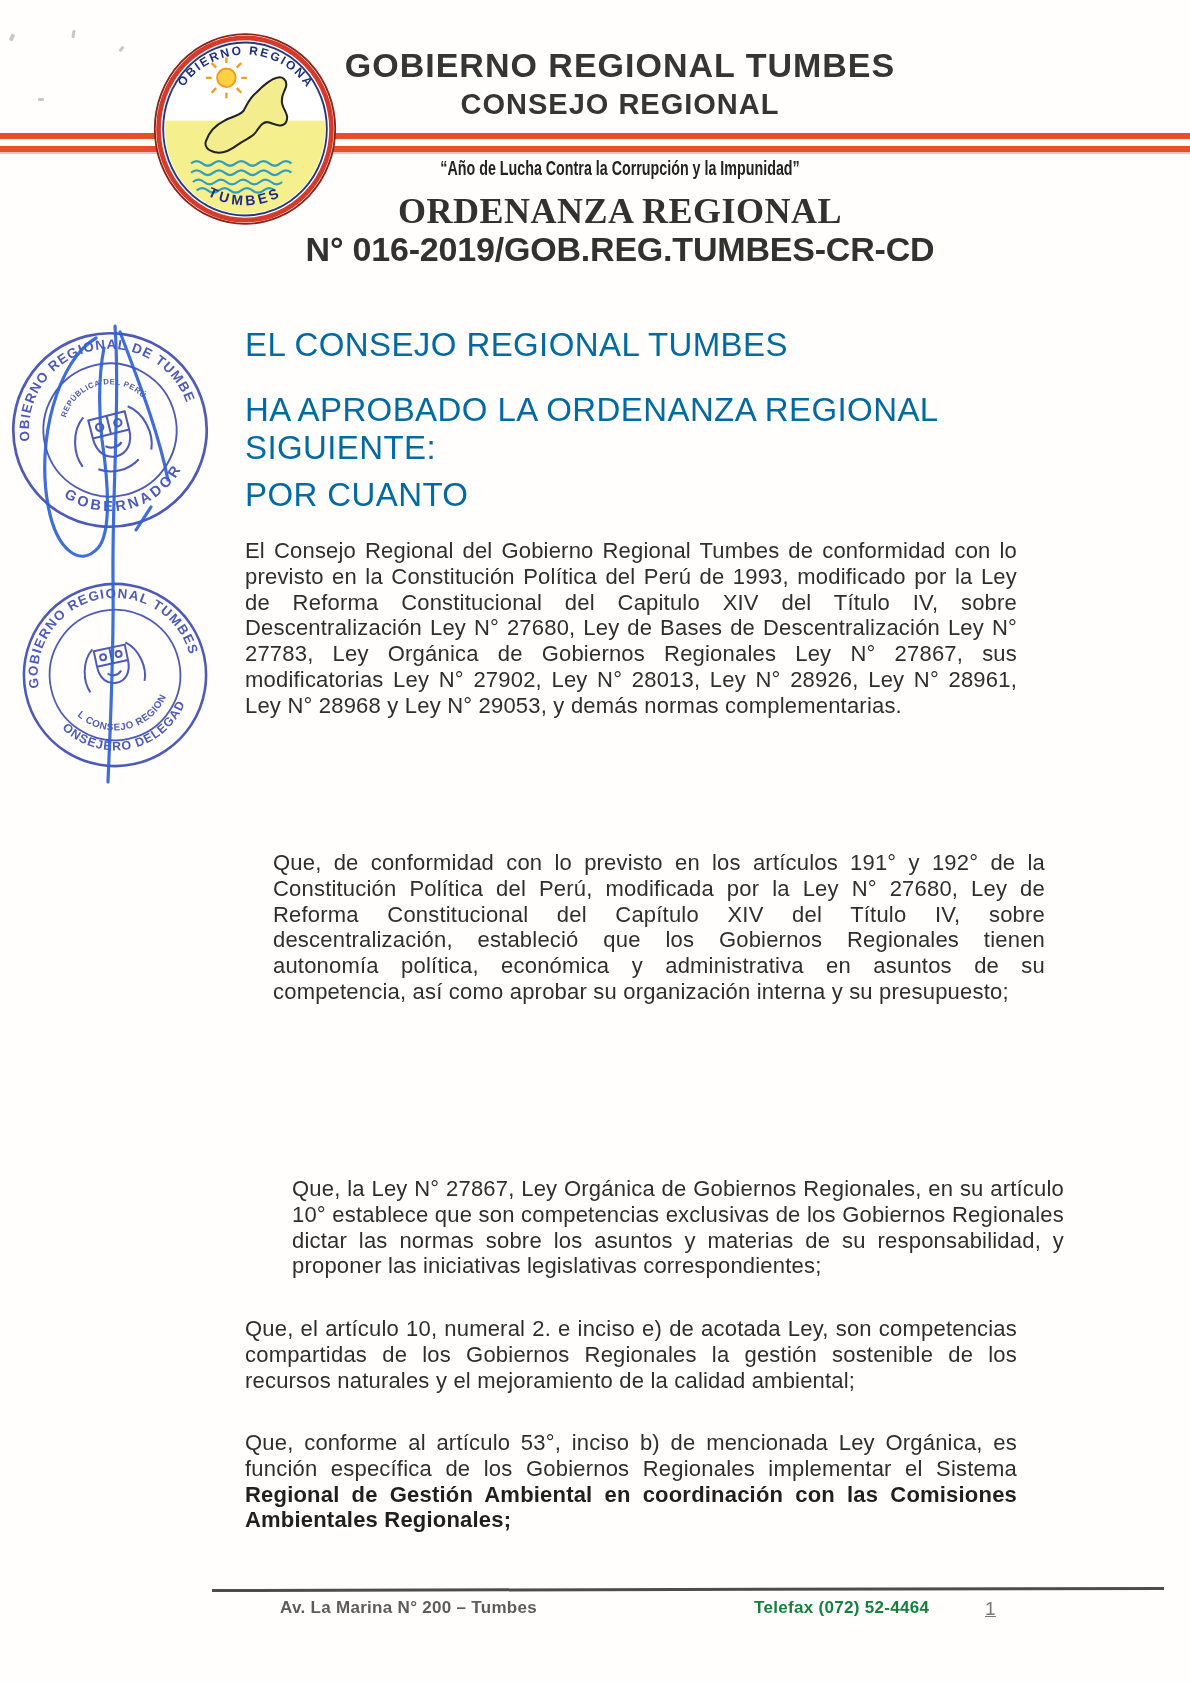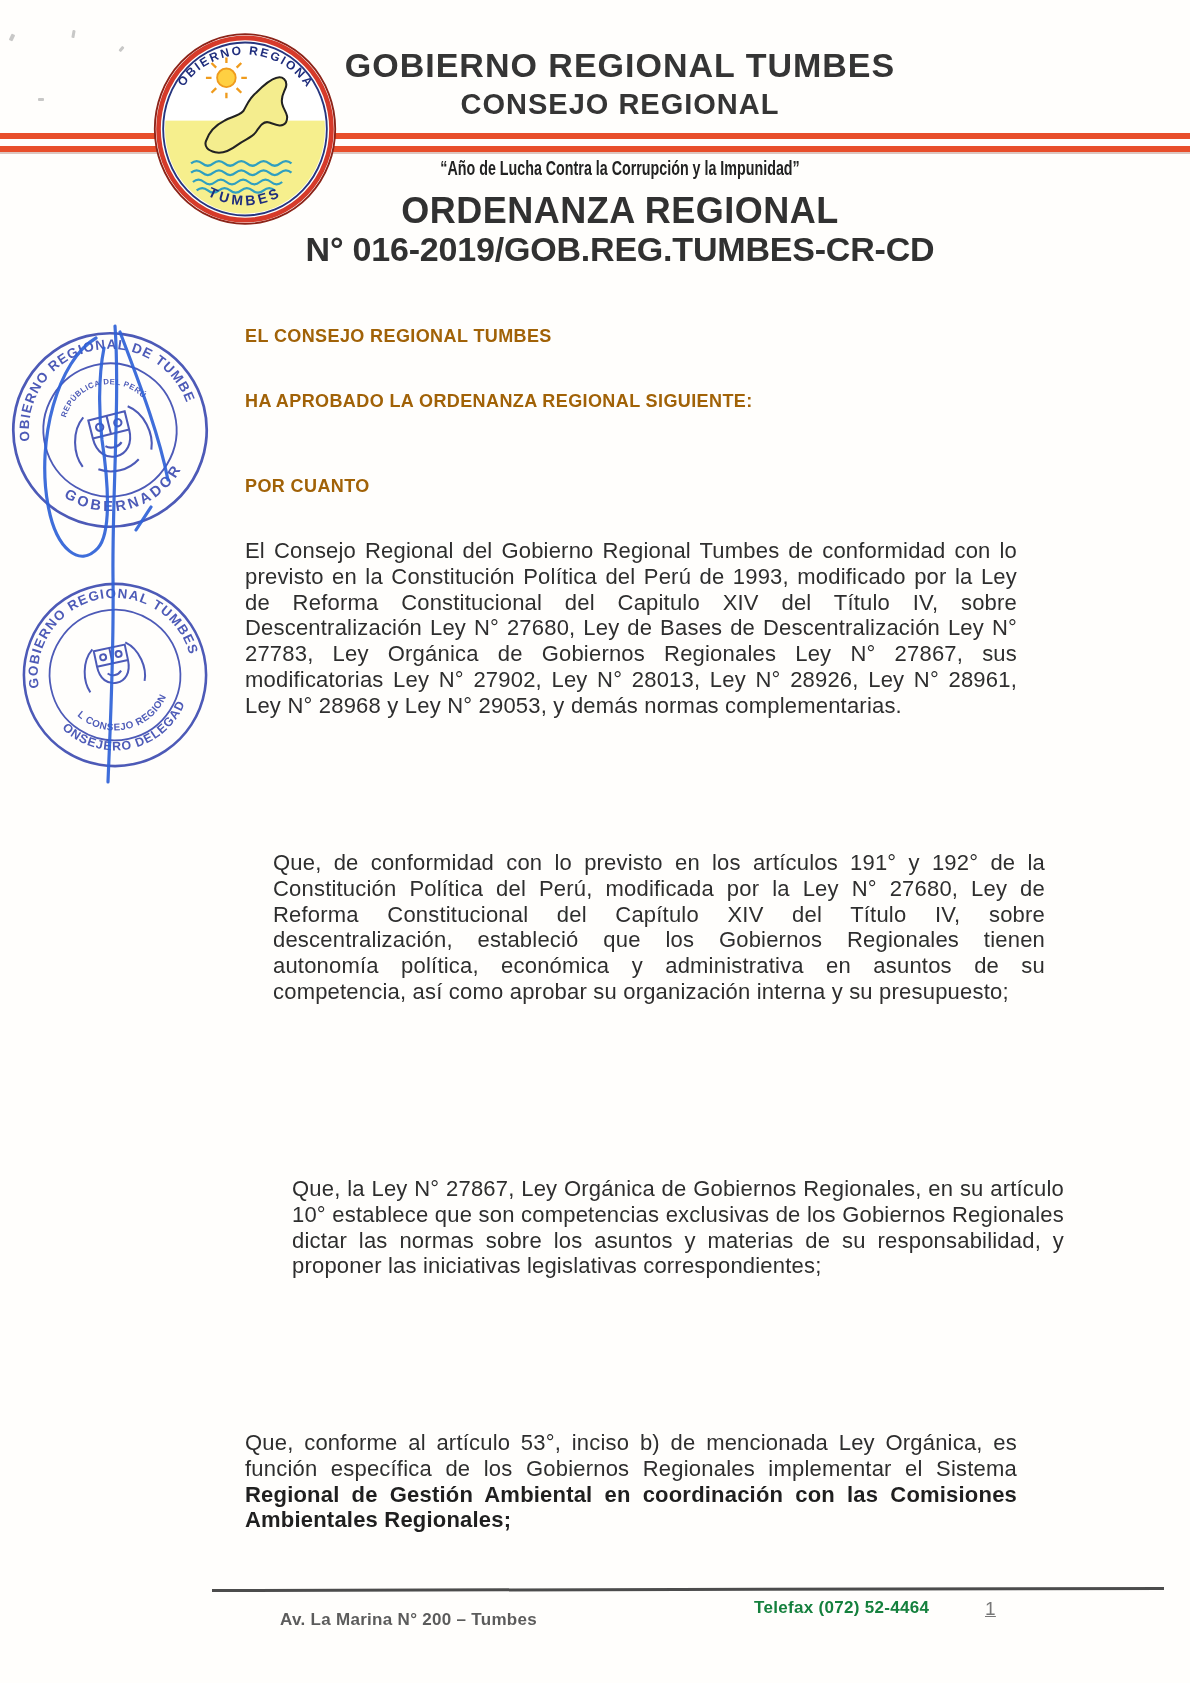--- a/index.html
+++ b/index.html
@@ -19,37 +19,37 @@
   .doc-title{top:190px;font-size:36px;font-weight:700;color:#313131;letter-spacing:.5px;}
   .doc-number{top:230px;font-size:34px;font-weight:700;color:#313131;letter-spacing:-.2px;}
   .logo{position:absolute;left:152px;top:30px;width:186px;height:198px;z-index:3;}
   
   .stamp{position:absolute;z-index:2;opacity:.9;}
   .stamp.governor{left:6px;top:326px;width:208px;height:208px;}
   .stamp.delegate{left:16px;top:576px;width:198px;height:198px;}
   .signature{position:absolute;left:18px;top:318px;width:235px;height:480px;z-index:4;}
   
   .b{position:absolute;left:245px;width:772px;}
-  .bh{font-size:18px;font-weight:700;color:#a16207;letter-spacing:.4px;}
+  .bh{font-size:33px;font-weight:400;color:#0369a1;letter-spacing:.4px;}
   .bp{font-size:22px;line-height:25.8px;letter-spacing:.2px;text-align:justify;color:#2e2e2e;margin:0;}
   .bp .bold{font-weight:700;color:#1f1f1f;margin-top:26px;}
   .h-council{top:326px;}
   .h-approved{top:391px;}
   .h-whereas{top:476px;}
   .p-intro{top:538px;}
   .h-considering{top:791px;}
   .p1{top:850px;margin-left:28px;}
   .p2{top:1046px;}
   .p3{top:1176px;margin-left:47px;}
   .p4{top:1316px;}
   .p5{top:1430px;}
   
   .footer-rule{position:absolute;left:212px;top:1588px;width:952px;height:3px;background:#4c4c4c;transform:rotate(-.12deg);}
   .footer-text{position:absolute;top:1598px;font-size:17px;font-weight:700;color:#5c5c5c;letter-spacing:.3px;}
-  .f-address{left:280px;margin-top:12px;}
+  .f-address{left:280px;}
   .f-telefax{left:754px;color:#15803d;}
   .f-page{left:985px;font-size:19px;color:#777;text-decoration:underline;font-weight:400;}
   
   .speck{position:absolute;background:#9a9a9a;border-radius:1px;opacity:.55;}
 </style>
 </head>
 <body>
 
 <div class="page">
 
@@ -58,21 +58,21 @@
   <div class="speck" style="left:120px;top:46px;width:3px;height:6px;transform:rotate(40deg);"></div>
   <div class="speck" style="left:38px;top:98px;width:6px;height:3px;"></div>
 
   <div>
     <div class="red-line top"></div>
     <div class="red-line bot"></div>
 
     <div class="head-center org-name" style="position:absolute;">GOBIERNO REGIONAL TUMBES</div>
     <div class="head-center org-subname" style="position:absolute;">CONSEJO REGIONAL</div>
     <div class="head-center motto" style="position:absolute;">“Año de Lucha Contra la Corrupción y la Impunidad”</div>
-    <div class="head-center doc-title" style="position:absolute;">ORDENANZA REGIONAL</div>
+    <div class="head-center doc-title" style="position:absolute;font-family:Liberation Serif, serif;">ORDENANZA REGIONAL</div>
     <div class="head-center doc-number" style="position:absolute;">N° 016-2019/GOB.REG.TUMBES-CR-CD</div>
 
     <svg class="logo" viewBox="0 0 200 210">
       <defs>
         <clipPath id="logoClip">
             <ellipse cx="100" cy="105" rx="86" ry="91"></ellipse>
           </clipPath>
         <path id="logoArcTop" d="M30.7,65 A80,80 0 0 1 169.3,65" fill="none"></path>
         <path id="logoArcBottom" d="M47.3,167.8 A82,82 0 0 0 152.7,167.8" fill="none"></path>
       </defs>
@@ -189,20 +189,21 @@
 
   <div class="b bh h-council">EL CONSEJO REGIONAL TUMBES</div>
   <div class="b bh h-approved">HA APROBADO LA ORDENANZA REGIONAL SIGUIENTE:</div>
   <div class="b bh h-whereas">POR CUANTO</div>
 
   <p class="b bp p-intro">El Consejo Regional del Gobierno Regional Tumbes de conformidad con lo previsto en la Constitución Política del Perú de 1993, modificado por la Ley de Reforma Constitucional del Capitulo XIV del Título IV, sobre Descentralización Ley N° 27680, Ley de Bases de Descentralización Ley N° 27783, Ley Orgánica de Gobiernos Regionales Ley N° 27867, sus modificatorias Ley N° 27902, Ley N° 28013, Ley N° 28926, Ley N° 28961, Ley N° 28968 y Ley N° 29053, y demás normas complementarias.</p>
 
 
   <p class="b bp p1">Que, de conformidad con lo previsto en los artículos 191° y 192° de la Constitución Política del Perú, modificada por la Ley N° 27680, Ley de Reforma Constitucional del Capítulo XIV del Título IV, sobre descentralización, estableció que los Gobiernos Regionales tienen autonomía política, económica y administrativa en asuntos de su competencia, así como aprobar su organización interna y su presupuesto;</p>
   <p class="b bp p3">Que, la Ley N° 27867, Ley Orgánica de Gobiernos Regionales, en su artículo 10° establece que son competencias exclusivas de los Gobiernos Regionales dictar las normas sobre los asuntos y materias de su responsabilidad, y proponer las iniciativas legislativas correspondientes;</p>
+  <p class="b bp p4">Que, el artículo 10, numeral 2. e inciso e) de acotada Ley, son competencias compartidas de los Gobiernos Regionales la gestión sostenible de los recursos naturales y el mejoramiento de la calidad ambiental;</p>
   <p class="b bp p5"><span>Que, conforme al artículo 53°, inciso b) de mencionada Ley Orgánica, es función específica de los Gobiernos Regionales implementar el Sistema </span><span class="bold">Regional de Gestión Ambiental en coordinación con las Comisiones Ambientales Regionales;</span></p>
 
   <div class="footer-rule"></div>
   <div class="footer-text f-address">Av. La Marina N° 200 – Tumbes</div>
   <div class="footer-text f-telefax">Telefax (072) 52-4464</div>
   <div class="footer-text f-page">1</div>
 
 </div>
 
 </body></html>

